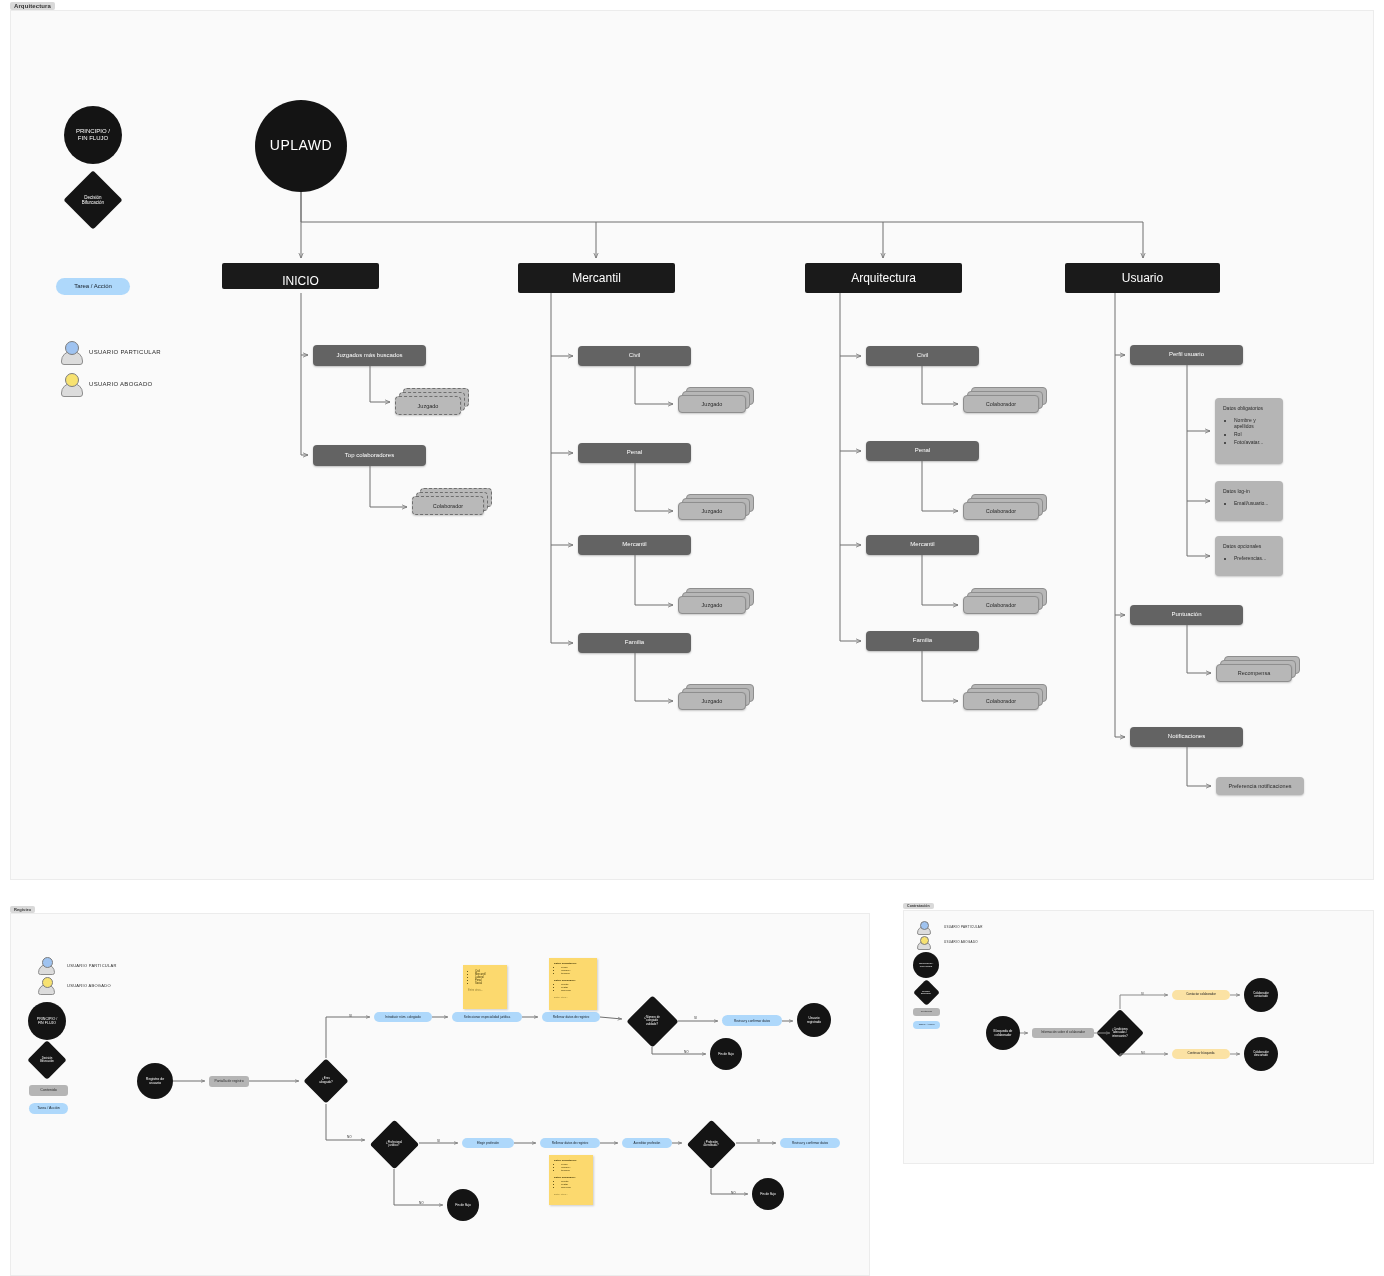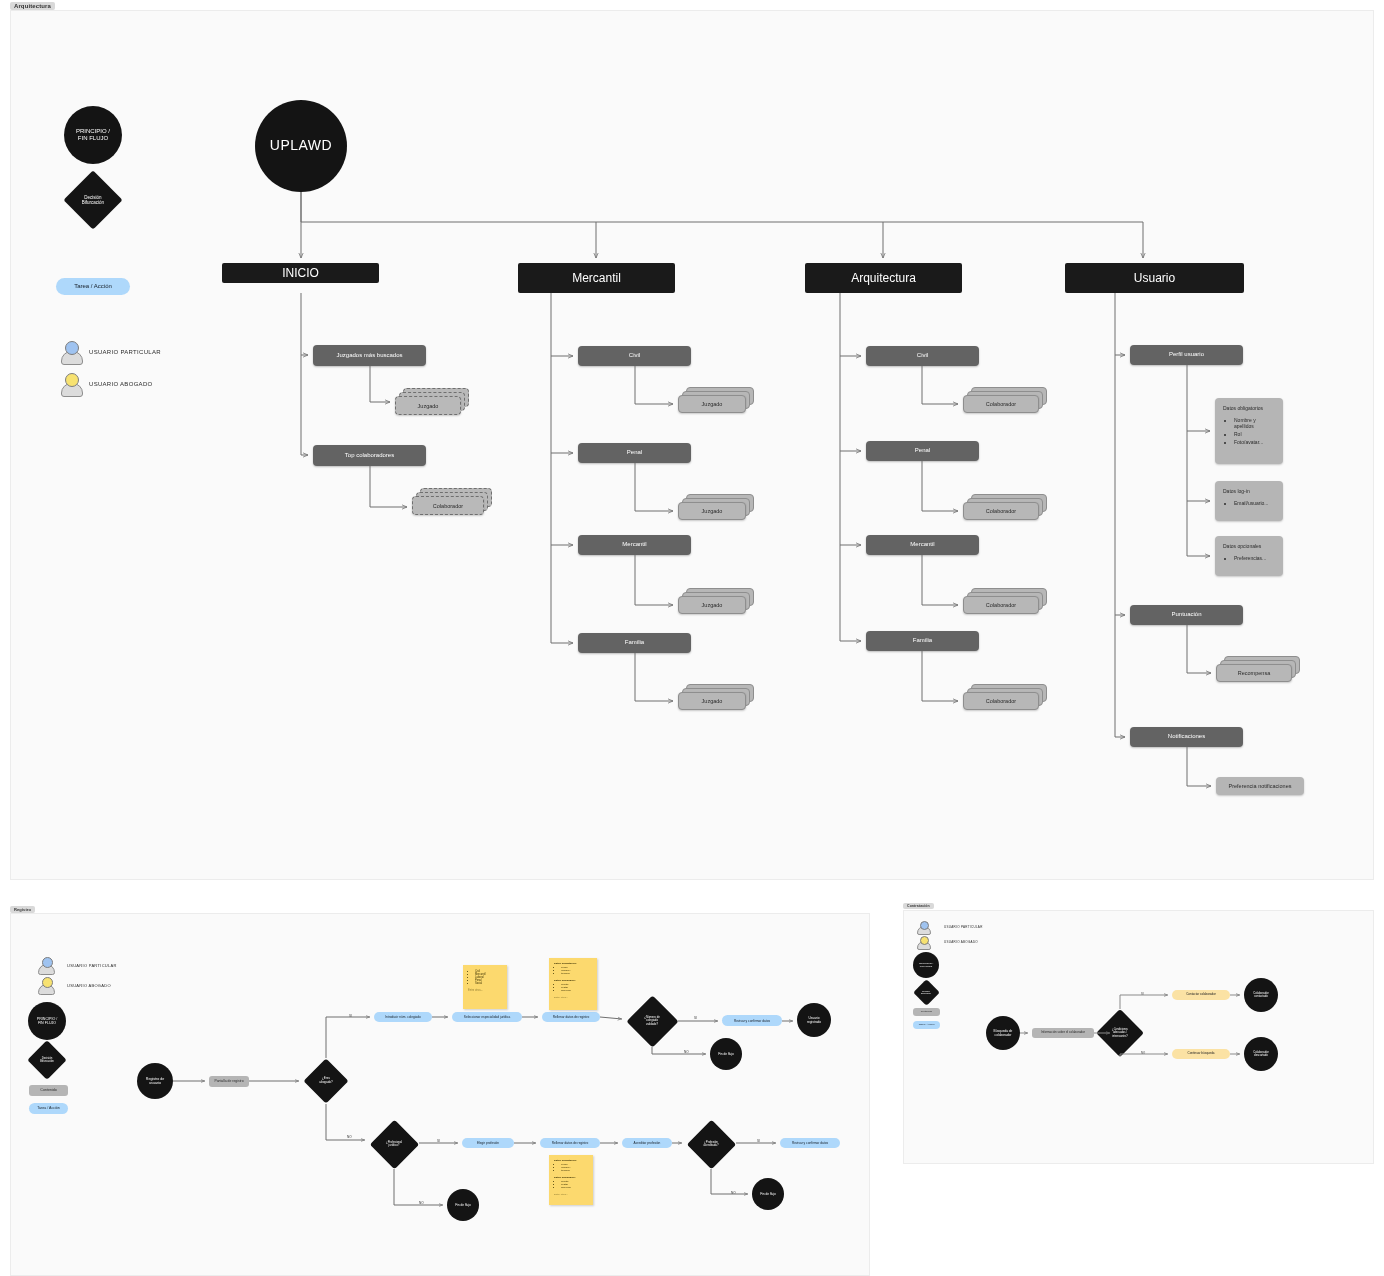--- a/index.html
+++ b/index.html
@@ -109,30 +109,30 @@
       <span class="body"></span>
         <span class="head yellow"></span>
     </span>
     <span class="legend-txt" style="font-size:6px;">USUARIO ABOGADO</span>
   </div>
 
   <div class="node circle" style="left:255px;top:100px;width:92px;height:92px;font-size:14px;letter-spacing:.5px;">
     <span>UPLAWD</span>
   </div>
 
-  <div class="node topbox" style="left:222px;top:263px;width:157px;height:20px;font-size:12px;">
+  <div class="node topbox" style="left:222px;top:263px;width:157px;height:26px;font-size:12px;align-items:flex-end;">
     <span>INICIO</span>
   </div>
   <div class="node topbox" style="left:518px;top:263px;width:157px;height:30px;font-size:12px;">
     <span>Mercantil</span>
   </div>
   <div class="node topbox" style="left:805px;top:263px;width:157px;height:30px;font-size:12px;">
     <span>Arquitectura</span>
   </div>
-  <div class="node topbox" style="left:1065px;top:263px;width:179px;height:30px;font-size:12px;">
+  <div class="node topbox" style="left:1065px;top:263px;width:155px;height:30px;font-size:12px;">
     <span>Usuario</span>
   </div>
 
   <div class="node midbox" style="left:313px;top:345px;width:113px;height:21px;font-size:6px;">
     <span>Juzgados más buscados</span>
   </div>
   <div class="stack" style="left:395px;top:388px;width:78px;height:30px;">
     <div class="card dashed" style="left:8px;top:0;width:66px;height:19px;"></div>
     <div class="card dashed" style="left:4px;top:4px;width:66px;height:19px;"></div>
     <div class="card dashed front" style="left:0;top:8px;width:66px;height:19px;font-size:5.5px;">

